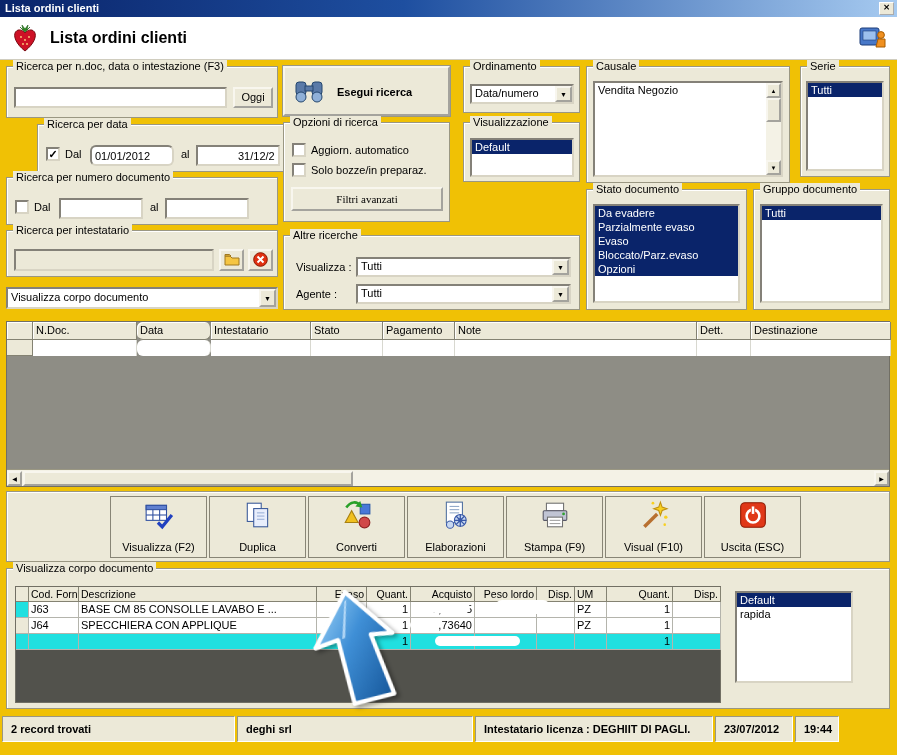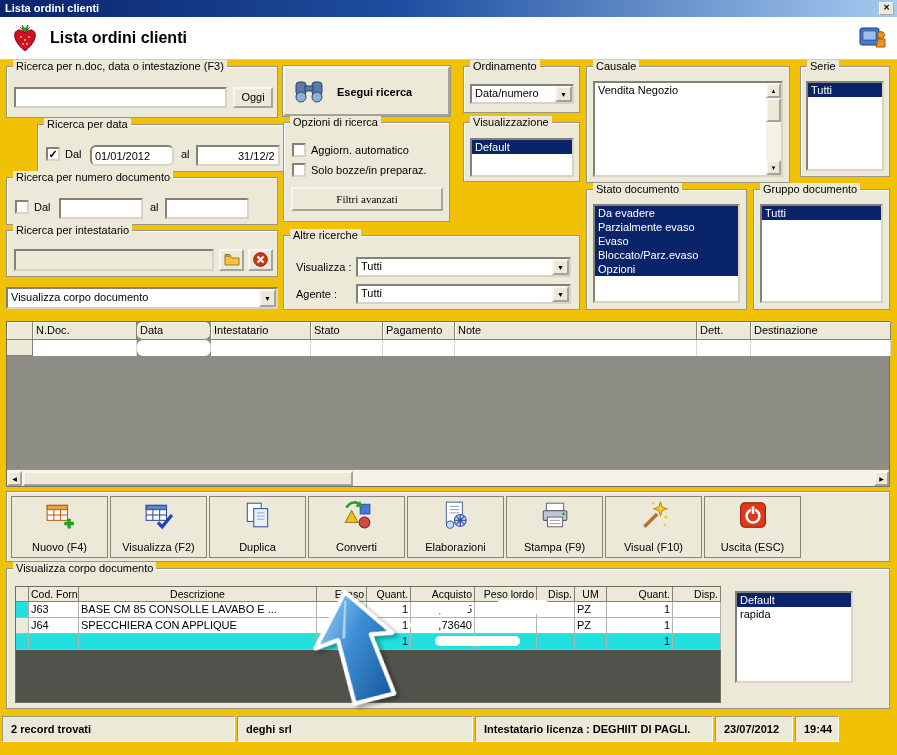--- a/index.html
+++ b/index.html
@@ -52,21 +52,21 @@
 
   
   #toolbar { position:absolute; left:6px; top:491px; width:884px; height:71px; background:#ECE9D8; border:1px solid #9a9782; box-shadow:inset 1px 1px 0 #fff; }
   .tbtn { position:absolute; top:4px; width:97px; height:62px; background:#ECE9D8; border:1px solid #888576; text-align:center; }
   .tbtn svg { margin-top:3px; }
   .tbtn .tl { position:absolute; bottom:4px; left:0; right:0; font-size:11px; }
 
   
   #corpogrid { position:absolute; left:8px; top:17px; width:706px; height:117px; background:#52524C; border:1px solid #716F64; }
   .ch { position:absolute; top:0; height:15px; line-height:14px; background:#ECE9D8; padding:0 2px; font-size:10.5px;
-        border-right:1px solid #848272; border-bottom:1px solid #848272; overflow:hidden; white-space:nowrap;text-align:center; }
+        border-right:1px solid #848272; border-bottom:1px solid #848272; overflow:hidden; white-space:nowrap; }
   .cc { position:absolute; height:16px; line-height:15px; background:#fff; padding:0 2px;
         border-right:1px solid #b4b4ac; border-bottom:1px solid #b4b4ac; overflow:hidden; white-space:nowrap; }
   .cyan { background:#20E0E0; }
   .num { text-align:right; }
   .r1{top:15px;} .r2{top:31px;} .r3{top:47px;}
   .c0{left:0;width:13px;} .c1{left:13px;width:50px;} .c2{left:63px;width:238px;} .c3{left:301px;width:50px;}
   .c4{left:351px;width:44px;} .c5{left:395px;width:64px;} .c6{left:459px;width:62px;} .c7{left:521px;width:38px;}
   .c8{left:559px;width:32px;} .c9{left:591px;width:66px;} .c10{left:657px;width:48px;}
   .censor { position:absolute; background:#fff; border-radius:7px; }
 
@@ -268,31 +268,20 @@
     <div class="mw m8"></div>
 
     <div class="sbh" style="left:0;bottom:0;width:882px;border-top:1px solid #9a9782;">
       <div class="sbtn" style="left:0;top:1px;"><span>◀</span></div>
       <div class="sthumb" style="left:16px;top:1px;width:330px;height:15px;"></div>
       <div class="sbtn" style="right:0;top:1px;"><span>▶</span></div>
     </div>
   </div>
 
   <div id="toolbar">
-    <div class="tbtn" style="left:4px;">
-      <svg width="30" height="30" viewBox="0 0 28 28">
-        <rect x="2" y="5" width="19" height="14" fill="#fff" stroke="#c06010"></rect>
-        <rect x="2" y="5" width="19" height="4" fill="#f0a040" stroke="#c06010"></rect>
-        <line x1="8.3" y1="9" x2="8.3" y2="19" stroke="#c06010"></line>
-          <line x1="14.6" y1="9" x2="14.6" y2="19" stroke="#c06010"></line>
-        <line x1="2" y1="14" x2="21" y2="14" stroke="#c06010"></line>
-        <path d="M18 22 L27 22 M22.5 17.5 L22.5 26.5" stroke="#18A818" stroke-width="3.2"></path>
-      </svg>
-      <div class="tl">Nuovo (F4)</div>
-    </div>
     <div class="tbtn" style="left:103px;">
       <svg width="30" height="30" viewBox="0 0 28 28">
         <rect x="2" y="5" width="19" height="14" fill="#fff" stroke="#3050a0"></rect>
         <rect x="2" y="5" width="19" height="4" fill="#6080d0" stroke="#3050a0"></rect>
         <line x1="8.3" y1="9" x2="8.3" y2="19" stroke="#3050a0"></line>
           <line x1="14.6" y1="9" x2="14.6" y2="19" stroke="#3050a0"></line>
         <line x1="2" y1="14" x2="21" y2="14" stroke="#3050a0"></line>
         <path d="M13 21 L17 25 L26 14" fill="none" stroke="#2040c0" stroke-width="3"></path>
       </svg>
       <div class="tl">Visualizza (F2)</div>

